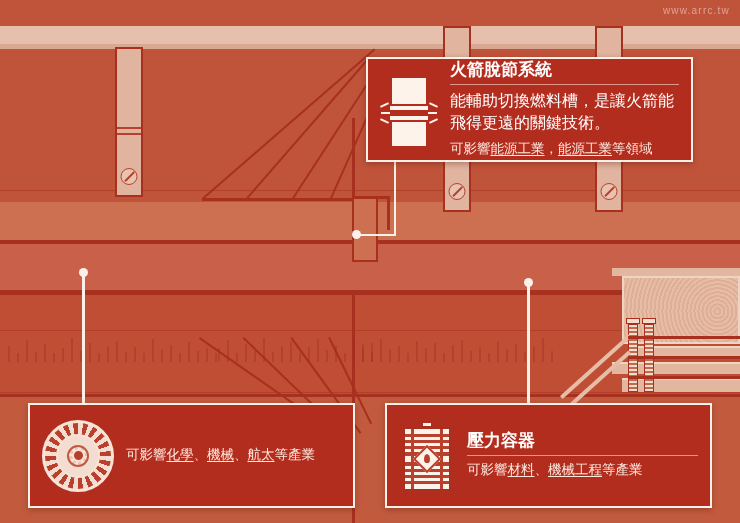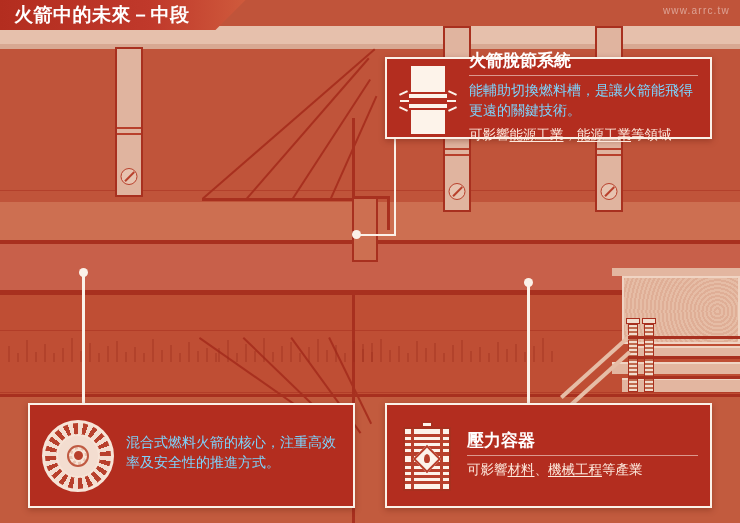--- a/index.html
+++ b/index.html
@@ -119,21 +119,21 @@
     box-shadow:0 2px 6px rgba(90,20,10,.35);
   }
   .callout .ico{ flex:0 0 auto; margin-right:12px; }
   .callout .txt{ flex:1 1 auto; min-width:0; }
   .co-title{
     color:#fff; font-size:17px; font-weight:bold; line-height:1.15;
     padding-bottom:4px; margin-bottom:5px;
     border-bottom:1.5px solid rgba(251,241,232,.55);
   }
   .co-desc{
-    color:#7dd3fc; font-size:14px; line-height:1.42;
+    color:#ffffff; font-size:16px; line-height:1.42;
     margin-bottom:5px;
   }
   .co-tags{ color:#fde9dd; font-size:13.5px; line-height:1.4; }
   .co-tags u{ text-decoration:underline; text-underline-offset:2px; }
 
   
   .ico-sep{ position:relative; width:58px; height:72px; }
   .ico-sep .plate{ position:absolute; left:12px; width:34px; background:#fdf3ea; }
   .ico-sep .pbar{ position:absolute; left:10px; width:38px; height:4px; background:#fdf3ea; }
   .ico-sep .spark{ position:absolute; width:9px; height:2px; background:#fdf3ea; }
@@ -338,26 +338,23 @@
   <div class="leader" style="left:79px;top:268px;width:10px;height:140px">
     <div class="dot" style="left:0;top:0"></div>
     <div class="seg" style="left:3.2px;top:4px;width:2.5px;height:136px"></div>
   </div>
 
   <div class="leader" style="left:524px;top:278px;width:10px;height:128px">
     <div class="dot" style="left:0;top:0"></div>
     <div class="seg" style="left:3.2px;top:4px;width:2.5px;height:124px"></div>
   </div>
 
-  <div id="ribbon">
-    <span id="ribbon-title">火箭中的未來－中段</span>
-  </div>
   <div id="watermark">www.arrc.tw</div>
 
-  <div class="callout" style="left:385px;top:57px;width:327px;height:82px">
+  <div class="callout" style="left:366px;top:57px;width:327px;height:105px">
     <div class="ico">
       <div class="ico-sep">
         <div class="plate" style="top:4px;height:26px"></div>
         <div class="pbar" style="top:32px"></div>
         <div class="pbar" style="top:42px"></div>
         <div class="plate" style="top:48px;height:24px"></div>
         <div class="spark" style="left:0;top:30px;transform:rotate(-26deg)"></div>
         <div class="spark" style="left:1px;top:38px"></div>
         <div class="spark" style="left:0;top:46px;transform:rotate(26deg)"></div>
         <div class="spark" style="right:0;top:30px;transform:rotate(26deg)"></div>
@@ -376,21 +373,23 @@
 
   <div class="callout" style="left:28px;top:403px;width:327px;height:105px">
     <div class="ico">
       <div class="ico-eng">
         <div class="ring2"></div>
         <div class="ring3"></div>
         <div class="hub"></div>
       </div>
     </div>
     <div class="txt">
-      <div class="co-desc">混合式燃料火箭的核心，注重高效率及安全性的推進方式。</div>
+      <div class="co-tags">
+        <span>可影響</span><u>化學</u><span>、</span><u>機械</u><span>、</span><u>航太</u><span>等產業</span>
+      </div>
     </div>
   </div>
 
   <div class="callout" style="left:385px;top:403px;width:327px;height:105px">
     <div class="ico">
       <div class="ico-drum">
         <div class="cap"></div>
         <div class="shell">
           <div class="side" style="left:6px"></div>
           <div class="side" style="right:6px"></div>

